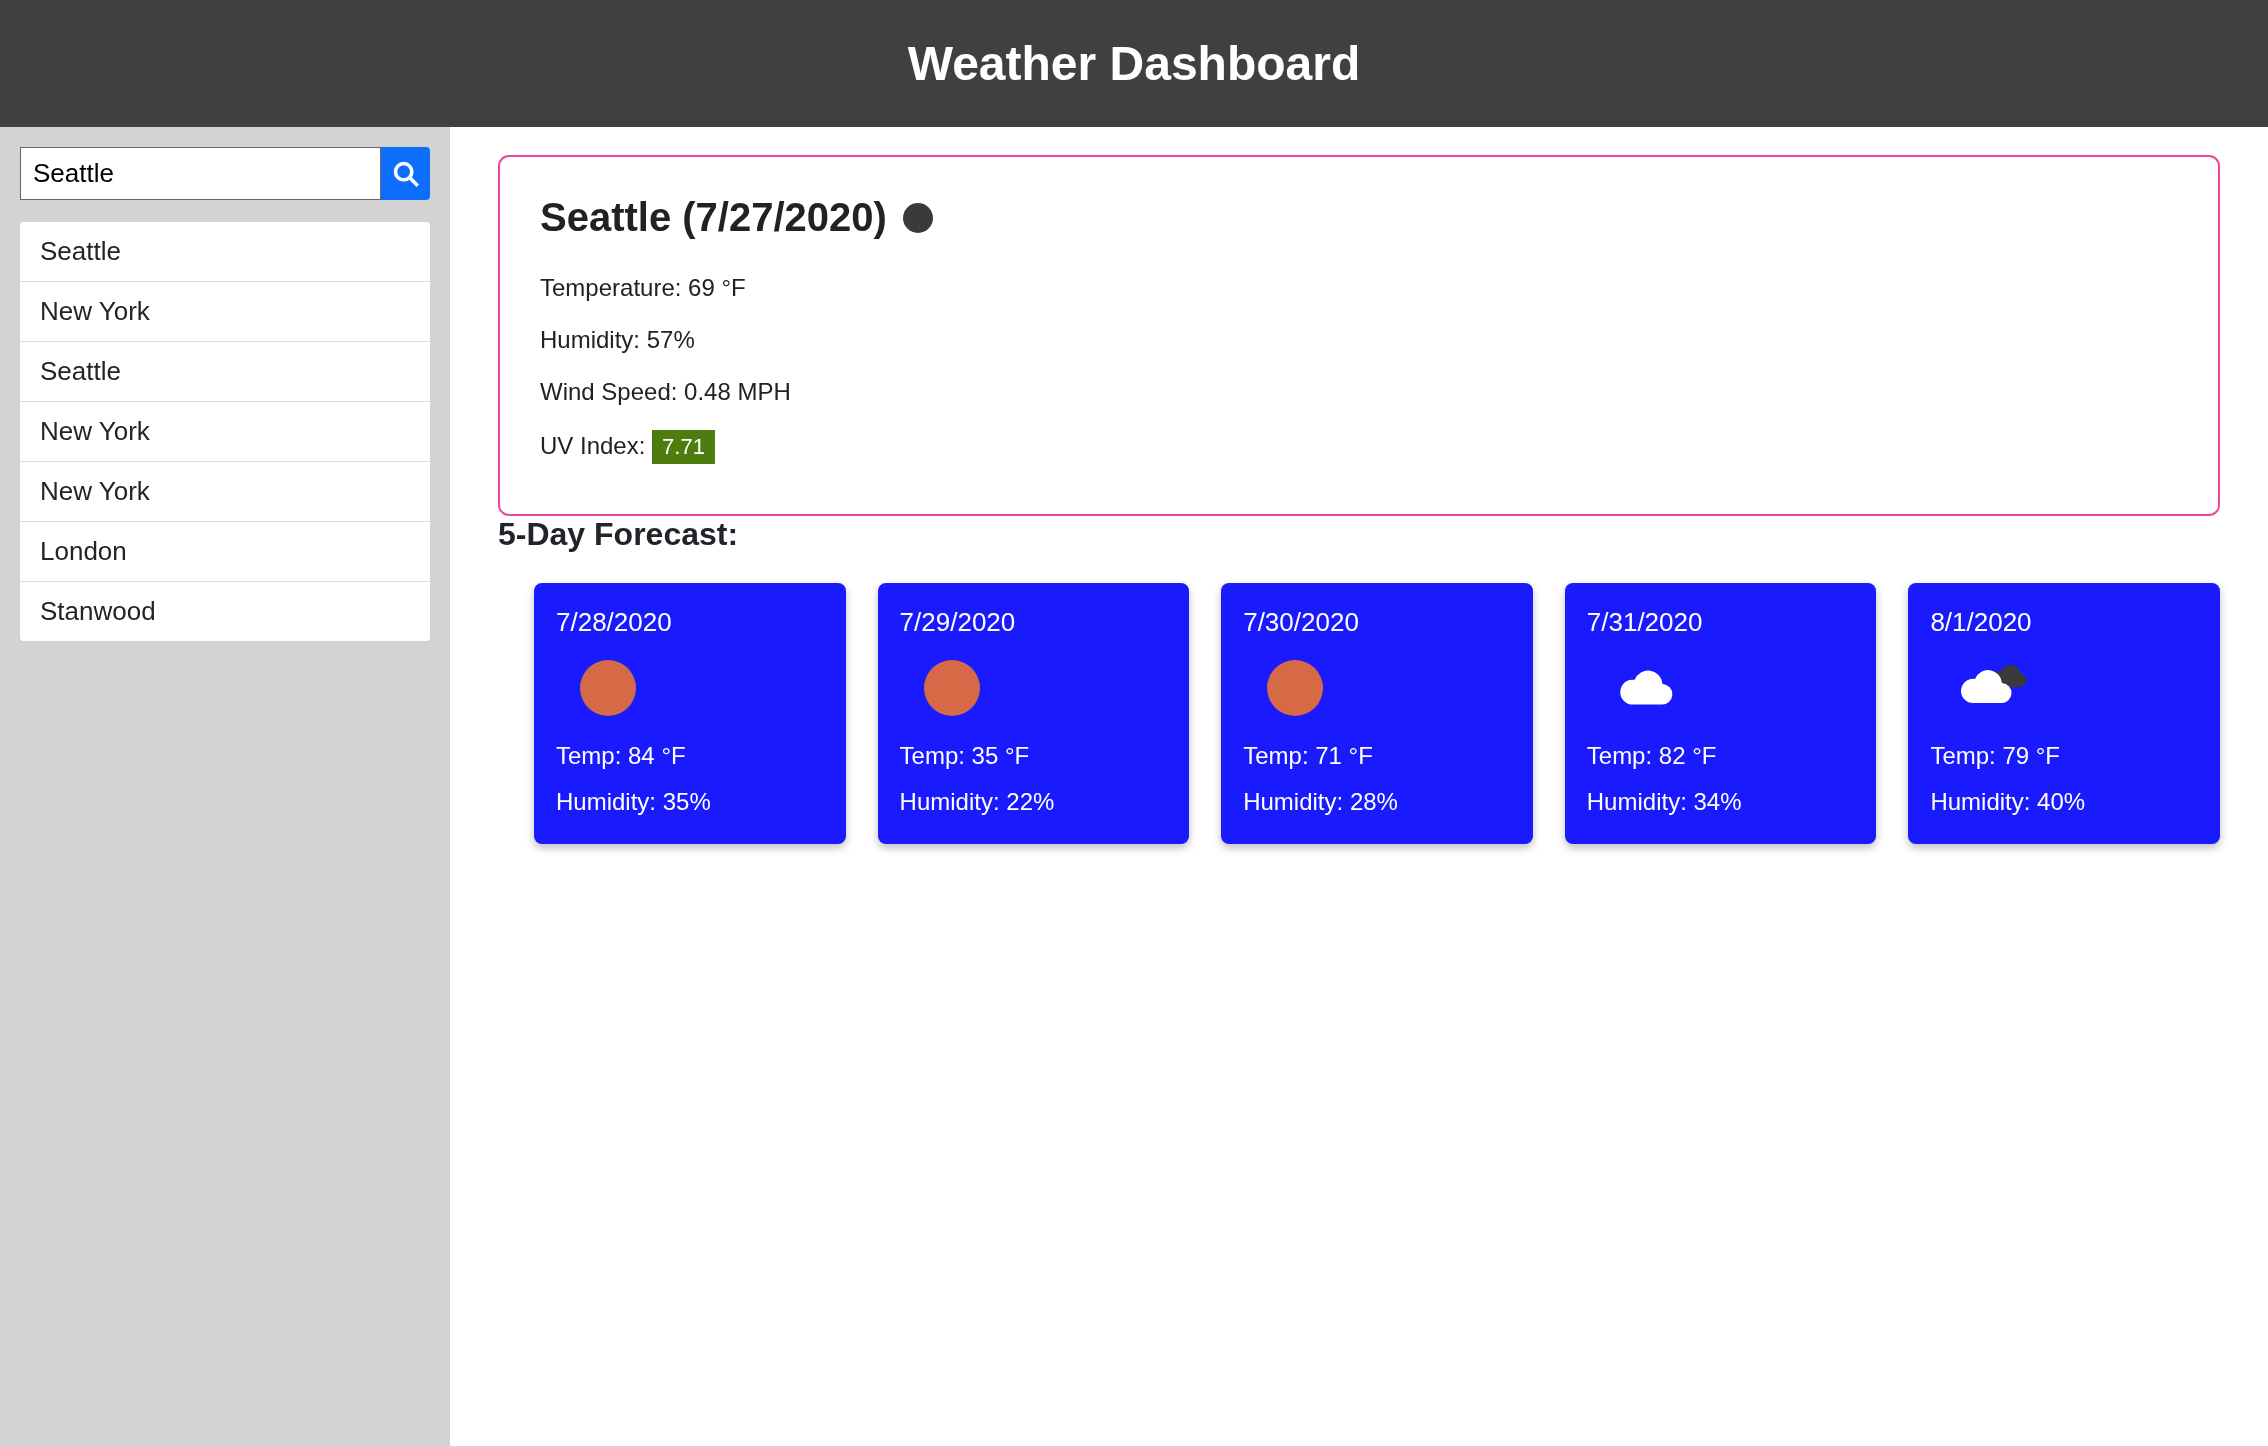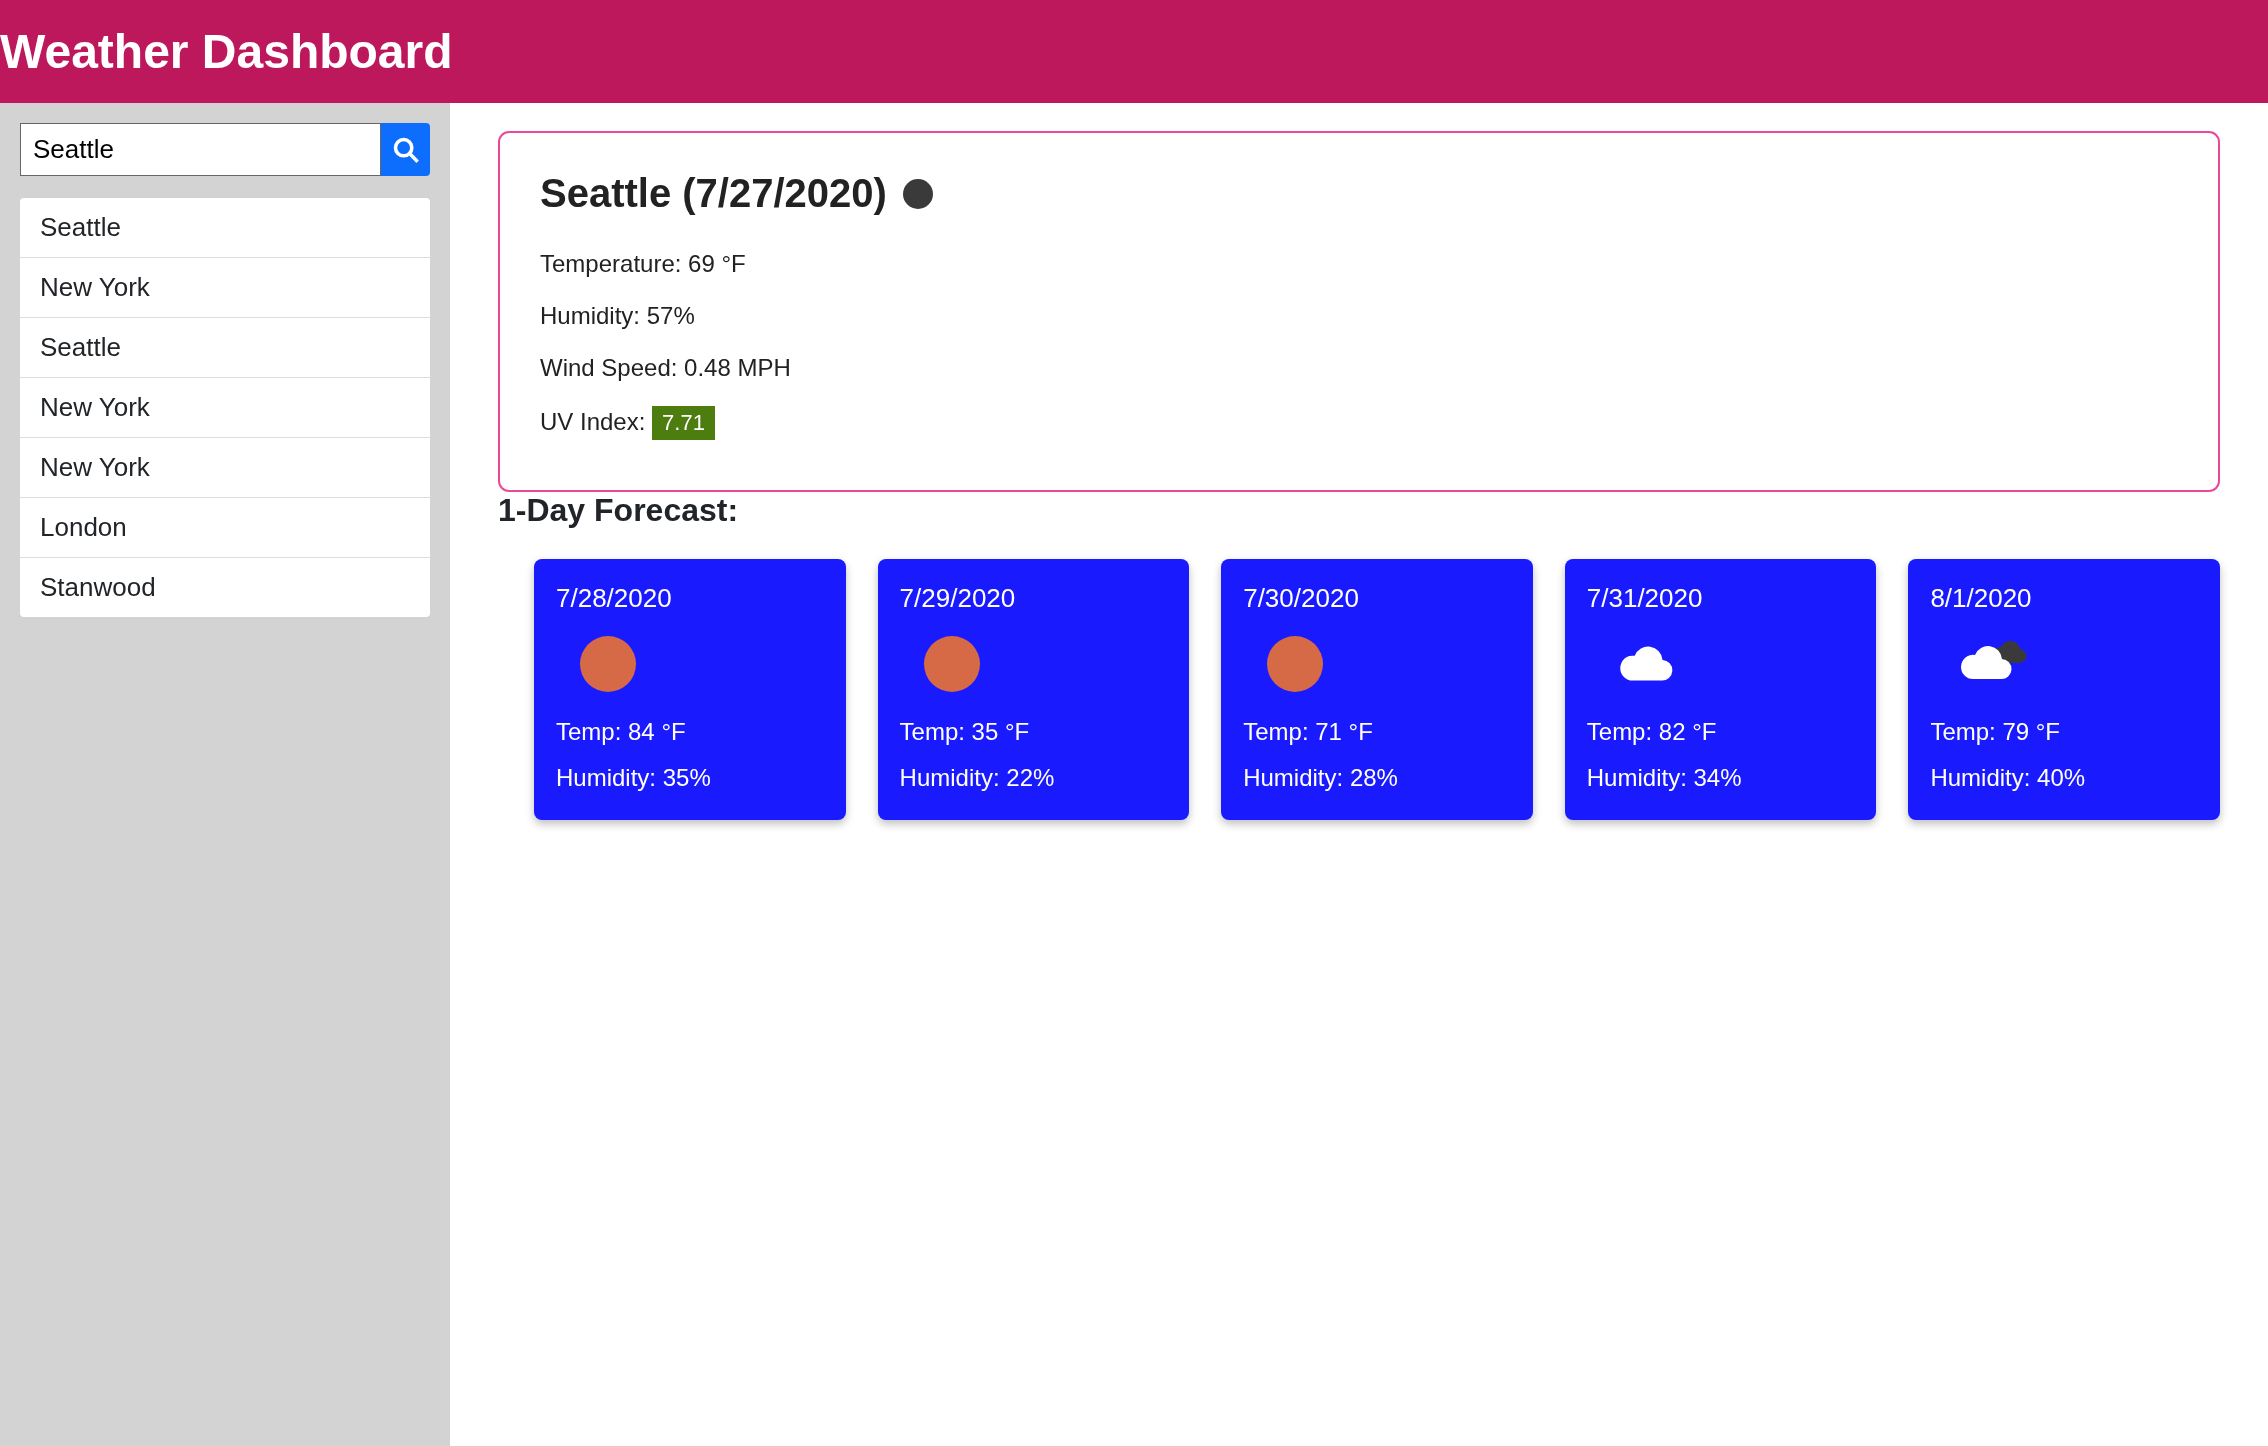--- a/index.html
+++ b/index.html
@@ -6,24 +6,24 @@
       box-sizing: border-box;
       margin: 0;
       padding: 0;
     }
     body {
       font-family: -apple-system, BlinkMacSystemFont, "Segoe UI", Helvetica, Arial, sans-serif;
       color: #212529;
       background: #fff;
     }
     .header {
-      background: #be185d;
+      background: #404040;
       color: #fff;
-      text-align: left;
-      padding: 24px 0;
+      text-align: center;
+      padding: 36px 0;
     }
     .header h1 {
       font-size: 48px;
       font-weight: 700;
     }
     .container {
       display: flex;
       min-height: calc(100vh - 100px);
     }
     .sidebar {
@@ -205,21 +205,21 @@
         <span class="current-icon-dark"></span>
       </div>
       <p class="current-line">Temperature: 69 °F</p>
       <p class="current-line">Humidity: 57%</p>
       <p class="current-line">Wind Speed: 0.48 MPH</p>
       <p class="current-line">
         <span>UV Index: </span><span class="uv-badge">7.71</span>
       </p>
     </section>
 
-    <h3 class="forecast-heading">1-Day Forecast:</h3>
+    <h3 class="forecast-heading">5-Day Forecast:</h3>
 
     <div class="forecast-row" id="forecast-row">
         <div class="forecast-card">
           <div class="fc-date">7/28/2020</div>
           <div class="fc-icon-wrap">
             <div class="icon-sun"></div>
           </div>
           <div class="fc-text">Temp: 84 °F</div>
           <div class="fc-text">Humidity: 35%</div>
         </div>

